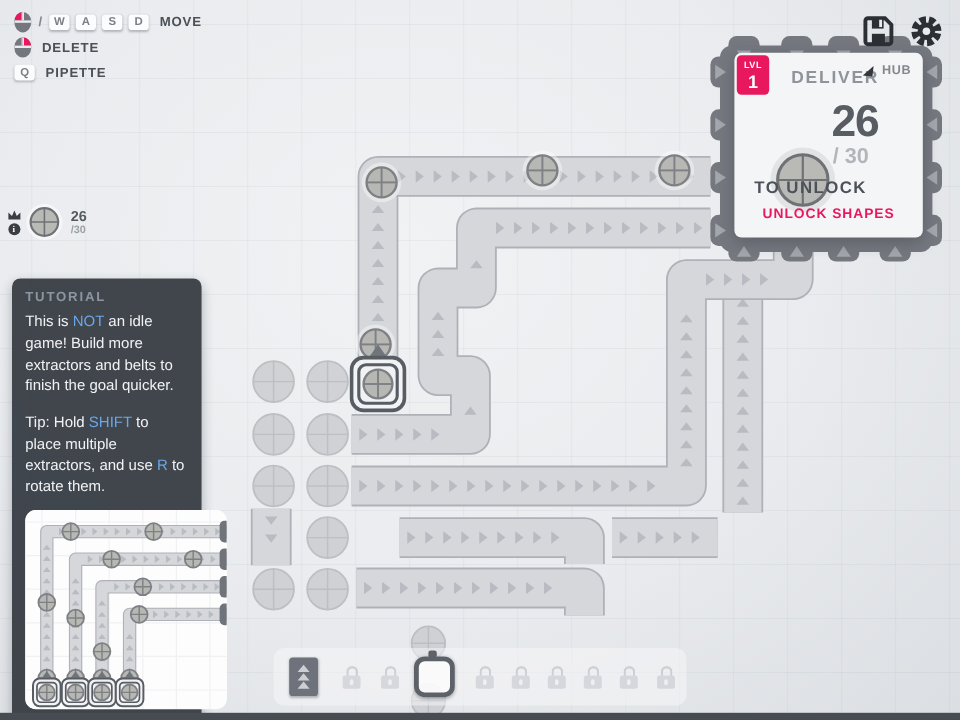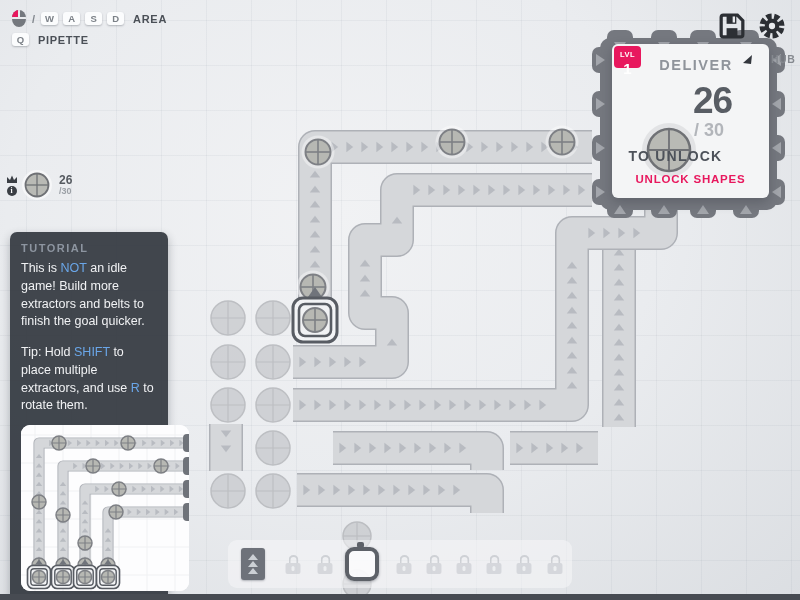--- a/index.html
+++ b/index.html
@@ -36,34 +36,34 @@
   #goal-pin .mini-icons{display:flex;flex-direction:column;gap:2px;align-items:center;width:13px;}
   .info-dot{width:10px;height:10px;border-radius:50%;background:#3a3e44;color:#fff;font-size:7.5px;font-weight:bold;
             text-align:center;line-height:10px;font-family:"Liberation Serif",serif;}
   #goal-pin .nums{margin-left:3px;line-height:1.05;}
   #goal-pin .cur{font-size:12px;font-weight:bold;color:#555a60;}
   #goal-pin .tot{font-size:9px;font-weight:bold;color:#9ba0a6;}
 
   
   #hub-panel{position:absolute;left:612px;top:44px;width:157px;height:154px;background:#f4f5f6;border-radius:6px;
              box-shadow:0 4px 12px rgba(35,40,50,.28);}
-  #lvl-badge{position:absolute;left:2px;top:2px;width:27px;height:22px;background:#e8185e;border-radius:4px;
+  #lvl-badge{position:absolute;left:2px;top:2px;width:27px;height:33px;background:#e8185e;border-radius:4px;
              color:#fff;text-align:center;line-height:1;}
   #lvl-badge .lvl{font-size:7.5px;font-weight:bold;letter-spacing:.5px;margin-top:5px;}
   #lvl-badge .num{font-size:15px;font-weight:bold;margin-top:2px;}
   #deliver-title{position:absolute;left:34px;top:13px;width:100px;text-align:center;
                  font-size:14.5px;font-weight:bold;color:#8f949b;letter-spacing:1.5px;}
   #panel-shape{position:absolute;left:14px;top:38px;}
   #panel-count{position:absolute;left:81px;top:36px;font-size:37px;font-weight:bold;color:#585d64;letter-spacing:-1px;}
   #panel-total{position:absolute;left:82px;top:76px;font-size:18px;font-weight:bold;color:#b2b5ba;}
   #panel-unlock{position:absolute;left:0;top:104px;width:127px;text-align:center;
                 font-size:14px;font-weight:bold;color:#4d525a;letter-spacing:1.2px;}
   #panel-reward{position:absolute;left:0;top:129px;width:157px;text-align:center;
                 font-size:11.5px;font-weight:bold;color:#e8185e;letter-spacing:.8px;}
-  #hub-marker{position:absolute;left:742px;top:53px;display:flex;align-items:center;gap:18px;z-index:5;}
+  #hub-marker{position:absolute;left:718px;top:53px;display:flex;align-items:center;gap:6px;z-index:5;}
   #hub-marker span{font-size:10.5px;font-weight:bold;color:#85898f;letter-spacing:.5px;}
 
   
   #tutorial{position:absolute;left:10px;top:232px;width:158px;background:rgba(57,62,70,.96);border-radius:7px;
             padding:10px 11px 11px 11px;box-sizing:border-box;box-shadow:0 4px 10px rgba(30,35,45,.3);}
   #tutorial h4{margin:0 0 6px 0;font-size:11px;font-weight:bold;color:#8d95a0;letter-spacing:1.5px;}
   #tutorial .para{font-size:12.5px;line-height:1.42;color:#f1f2f4;margin-bottom:13px;}
   #tutorial .para:last-of-type{margin-bottom:10px;}
   #tutorial .blue{color:#6aa6e8;}
   #illu-wrap{background:#fff;border-radius:9px;overflow:hidden;width:168px;height:166px;}
@@ -397,21 +397,28 @@
       <div class="hint-row">
         <span class="mouse">
           <span class="mb l pink"></span>
           <span class="mb r"></span>
         </span>
         <span class="sep">/</span>
         <span class="key">W</span>
         <span class="key">A</span>
         <span class="key">S</span>
         <span class="key">D</span>
-        <span class="hint-label">AREA</span>
+        <span class="hint-label">MOVE</span>
+      </div>
+      <div class="hint-row">
+        <span class="mouse">
+          <span class="mb l"></span>
+          <span class="mb r pink"></span>
+        </span>
+        <span class="hint-label">DELETE</span>
       </div>
       <div class="hint-row">
         <span class="key">Q</span>
         <span class="hint-label">PIPETTE</span>
       </div>
     </div>
 
   <div id="top-icons">
     <svg width="26" height="26" viewBox="0 0 24 24">
       <path d="M2 4 a2 2 0 0 1 2-2 h13 l5 5 v13 a2 2 0 0 1-2 2 h-16 a2 2 0 0 1-2-2 z" fill="none" stroke="#2c2f34" stroke-width="3"></path>

